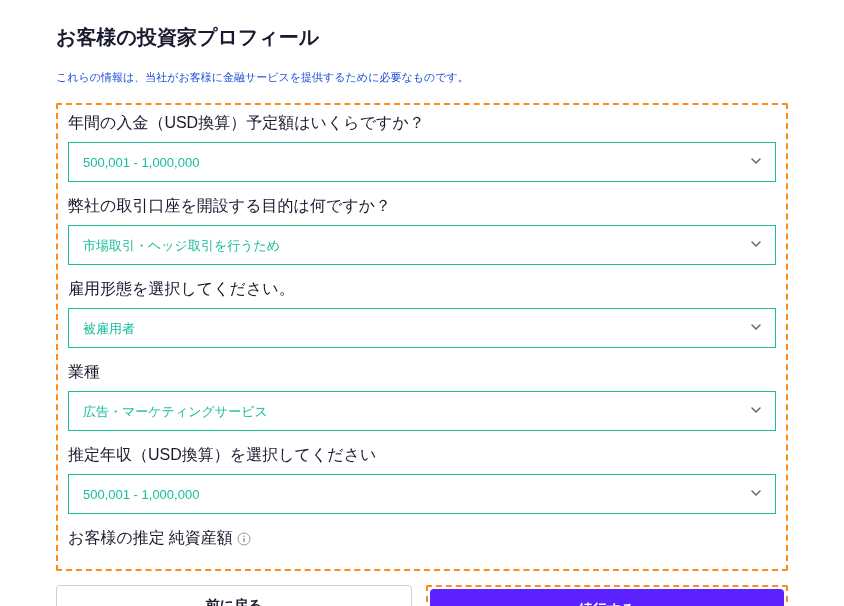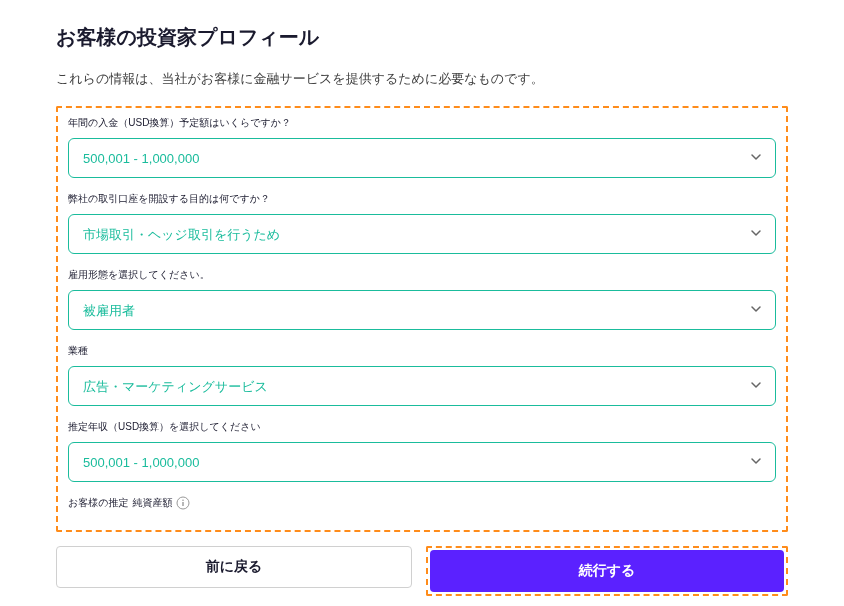--- a/index.html
+++ b/index.html
@@ -12,38 +12,38 @@
       background: #ffffff;
       padding: 24px 56px;
     }
     .page-title {
       font-size: 20px;
       font-weight: bold;
       color: #1a1a2e;
       margin-bottom: 19px;
     }
     .page-subtitle {
-      font-size: 13px;
-      color: #404040;
+      font-size: 11px;
+      color: #1d4ed8;
       margin-bottom: 18px;
     }
     .form-section {
       border: 2px dashed #ff8c1a;
       border-radius: 2px;
       padding: 8px 10px 12px 10px;
       margin-bottom: 14px;
     }
     .field-group {
       margin-bottom: 14px;
     }
     .field-group:last-child {
       margin-bottom: 8px;
     }
     .field-label {
-      font-size: 10px;
+      font-size: 16px;
       color: #1a1a2e;
       margin-bottom: 8px;
       display: flex;
       align-items: center;
       gap: 4px;
     }
     .info-icon {
       display: inline-flex;
       align-items: center;
       justify-content: center;
@@ -52,21 +52,21 @@
       color: #999;
     }
     .select-wrapper {
       position: relative;
       width: 100%;
     }
     .select-field {
       width: 100%;
       height: 40px;
       border: 1px solid #1abc9c;
-      border-radius: 6px;
+      border-radius: 0;
       padding: 0 36px 0 14px;
       font-size: 13px;
       color: #1abc9c;
       background: #ffffff;
       appearance: none;
       -webkit-appearance: none;
       cursor: pointer;
       outline: none;
     }
     .select-chevron {

